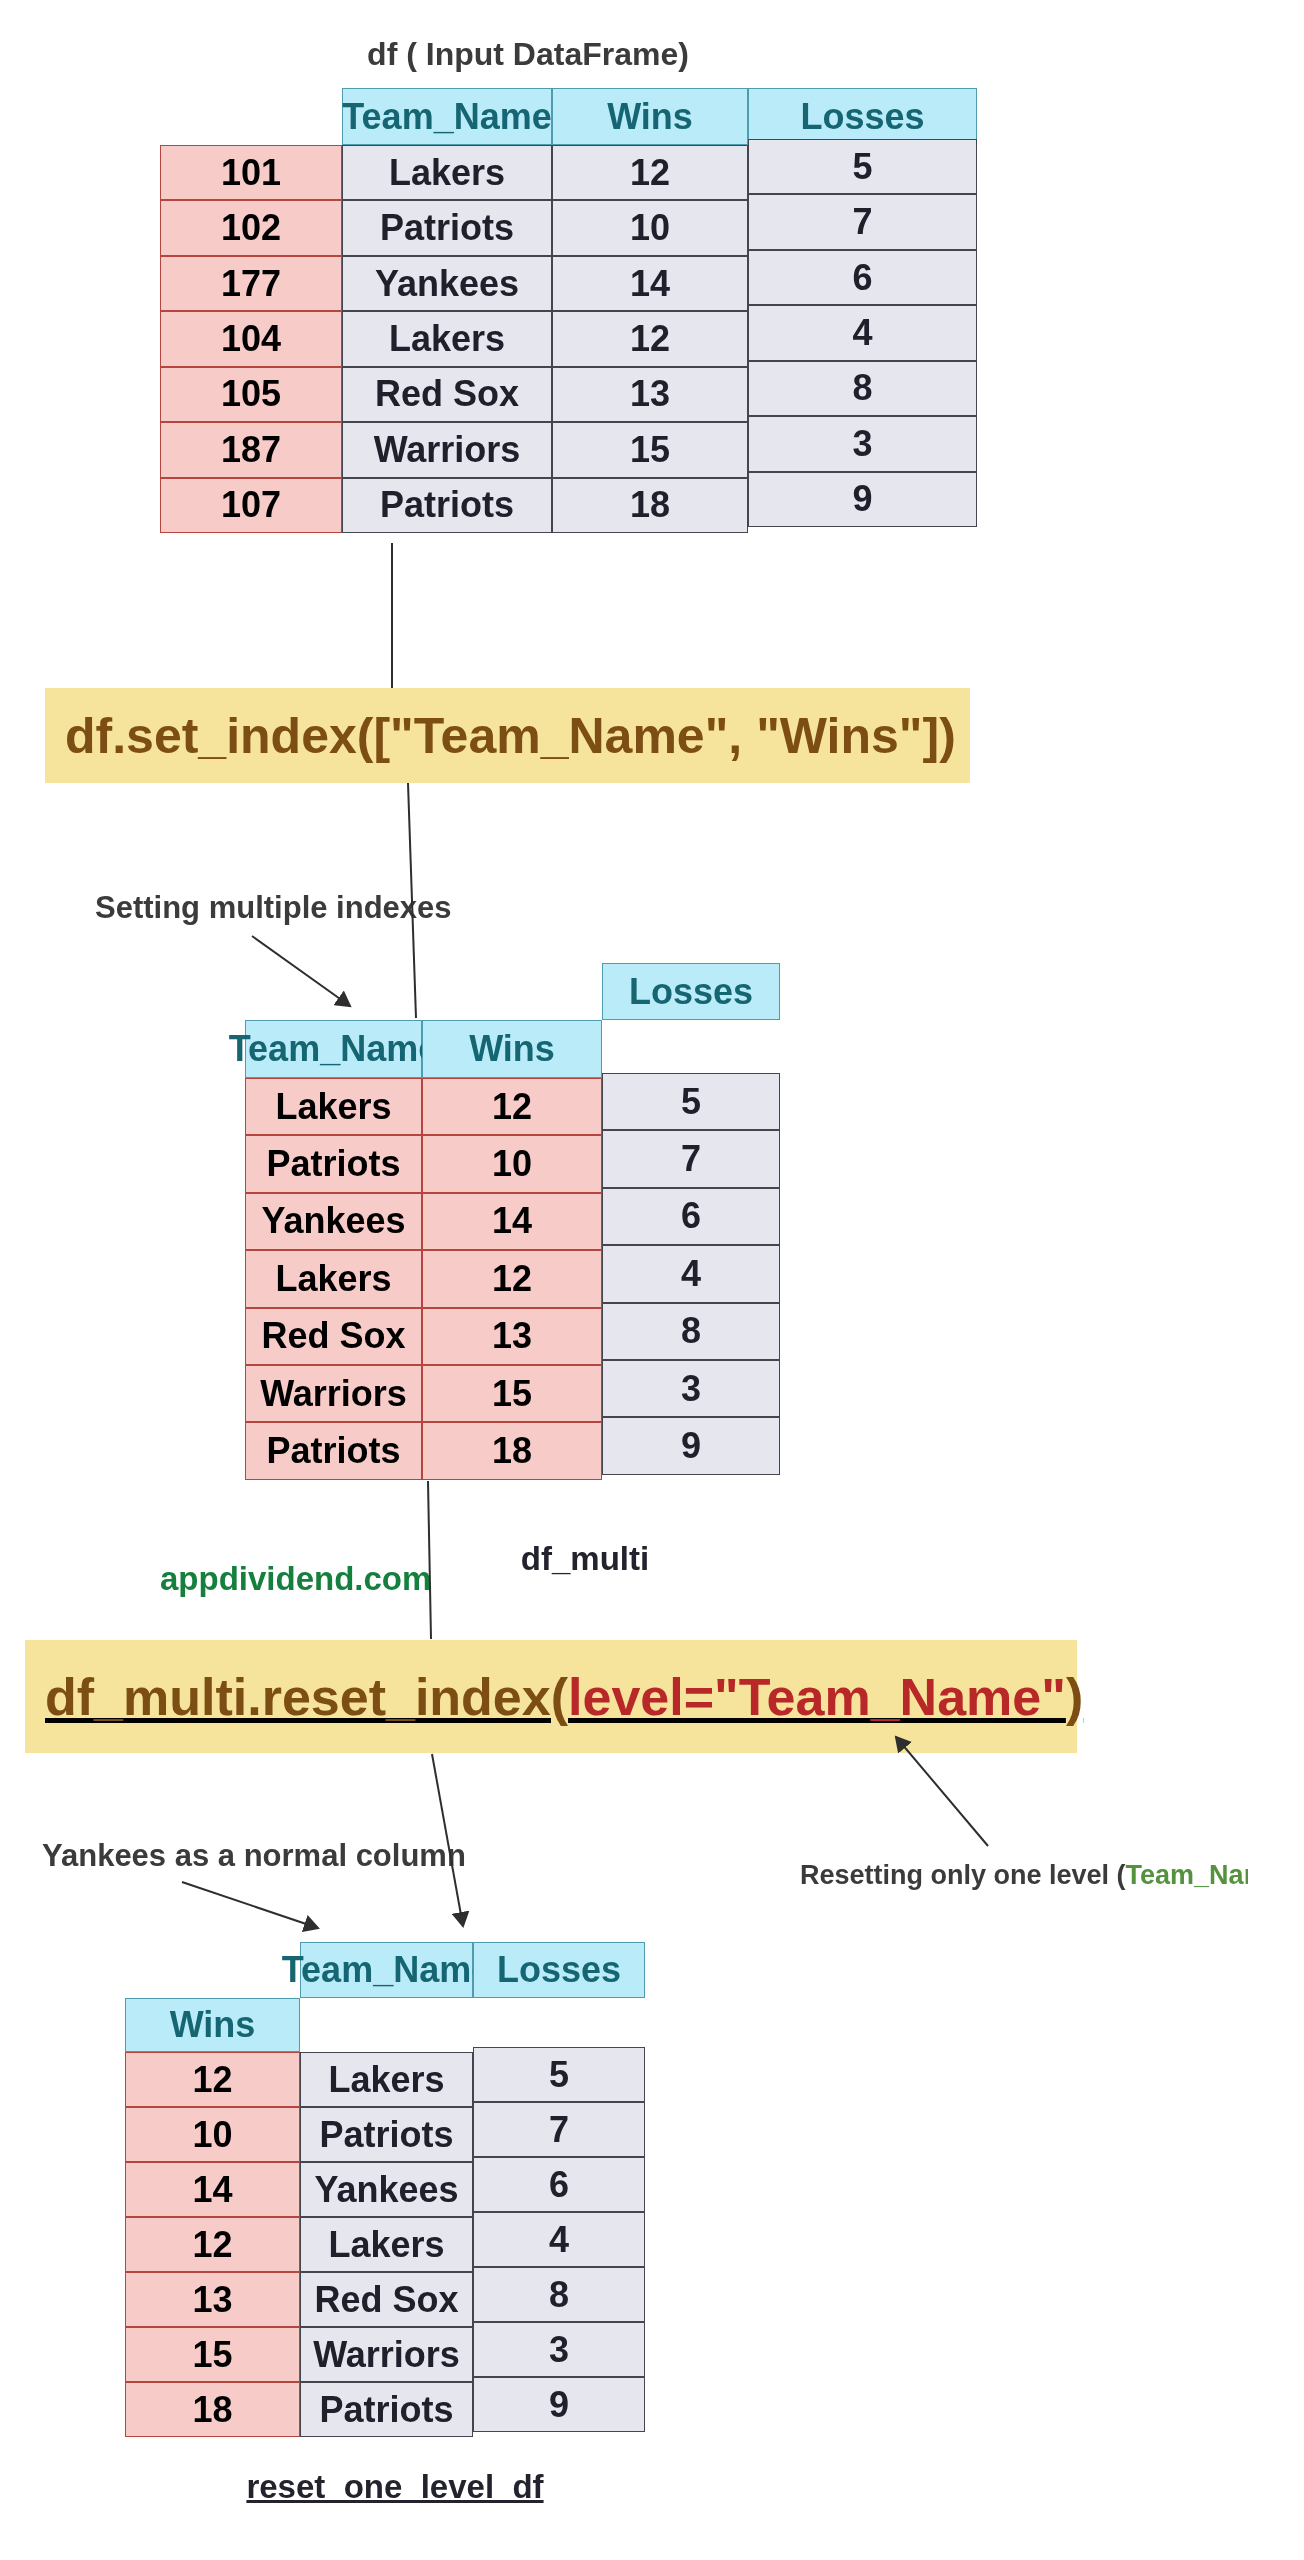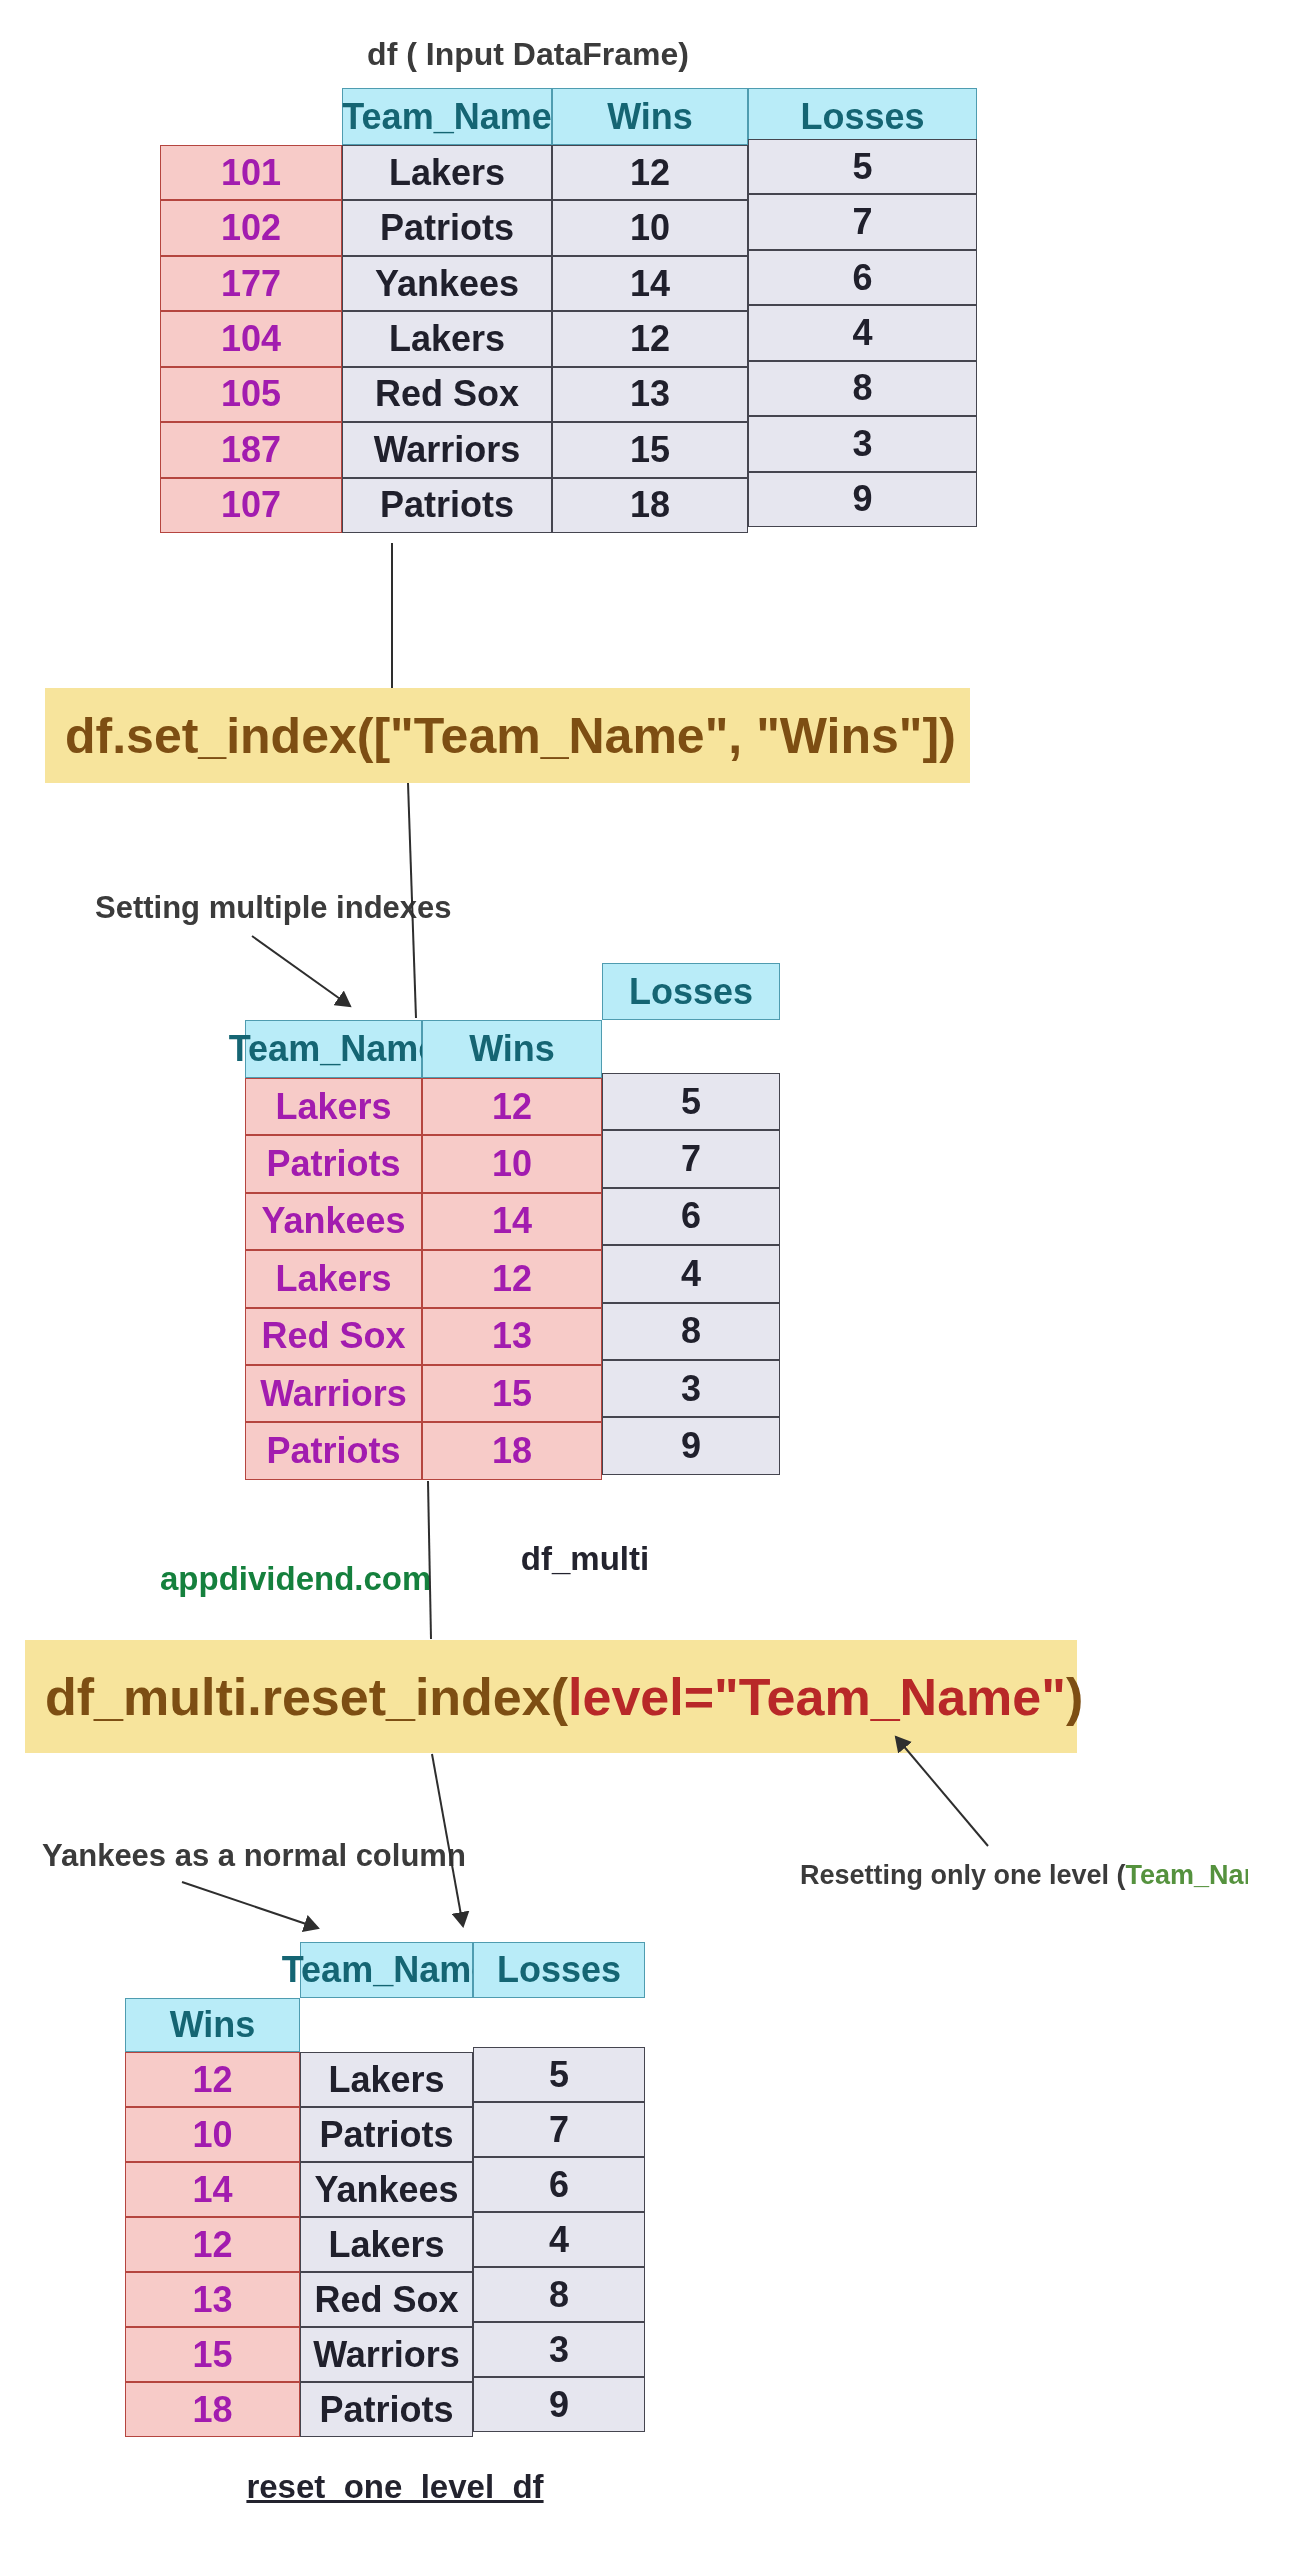--- a/index.html
+++ b/index.html
@@ -3,21 +3,21 @@
 <meta charset="utf-8">
 <style>
   html,body{margin:0;padding:0;background:#fff;}
   #canvas{position:relative;width:1220px;height:2560px;background:#ffffff;overflow:hidden;
           font-family:"Liberation Sans", sans-serif;padding-left:28px;}
   .abs{position:absolute;}
   .grid{display:grid;}
   .cell{display:flex;align-items:center;justify-content:center;
         font-weight:600;box-sizing:border-box;}
   .cyan{background:#b9ecf8;border:1.6px solid #4f9cb0;color:#156573;font-size:36px;}
-  .pink{background:#f7cbc8;border:1.6px solid #b5453f;color:#a21caf;font-size:36px;}
+  .pink{background:#f7cbc8;border:1.6px solid #b5453f;color:#000000;font-size:36px;}
   .gray{background:#e6e6ef;border:1.9px solid #45454f;color:#20202c;font-size:36px;}
   .codebox{background:#f7e49c;display:flex;align-items:center;box-sizing:border-box;
            padding-left:20px;white-space:nowrap;font-weight:600;}
   .code-brown{color:#7d4e13;}
   .code-red{color:#b82828;}
   .note{color:#3b3b3b;font-weight:600;white-space:nowrap;}
   .center{text-align:center;}
   svg.overlay{position:absolute;left:0;top:0;pointer-events:none;}
 </style>
 </head>
@@ -108,21 +108,21 @@
     <div class="cell gray">6</div>
     <div class="cell gray">4</div>
     <div class="cell gray">8</div>
     <div class="cell gray">3</div>
     <div class="cell gray">9</div>
   </div>
 
   <div class="abs note center" style="left:485px;top:1500px;width:200px;font-size:33px;color:#23232e;margin-top:40px;">df_multi</div>
   <div class="abs center" style="left:160px;top:1560px;width:260px;font-size:33px;font-weight:600;color:#15803d;">appdividend.com</div>
 
-  <div class="abs codebox" style="left:25px;top:1640px;width:1052px;height:113px;font-size:52px;">
+  <div class="abs codebox" style="left:25px;top:1640px;width:1052px;height:113px;font-size:52px;text-decoration:underline;">
     <span class="code-brown">df_multi.reset_index(</span>
       <span class="code-red">level="Team_Name"</span>
       <span class="code-brown">)</span>
   </div>
 
   <div class="abs note" style="left:42px;top:1838px;font-size:31px;">Yankees as a normal column</div>
   <div class="abs note" style="left:800px;top:1860px;font-size:27px;">
     <span>Resetting only one level (</span><span style="color:#55923e;">Team_Name</span><span>)</span>
   </div>
 

